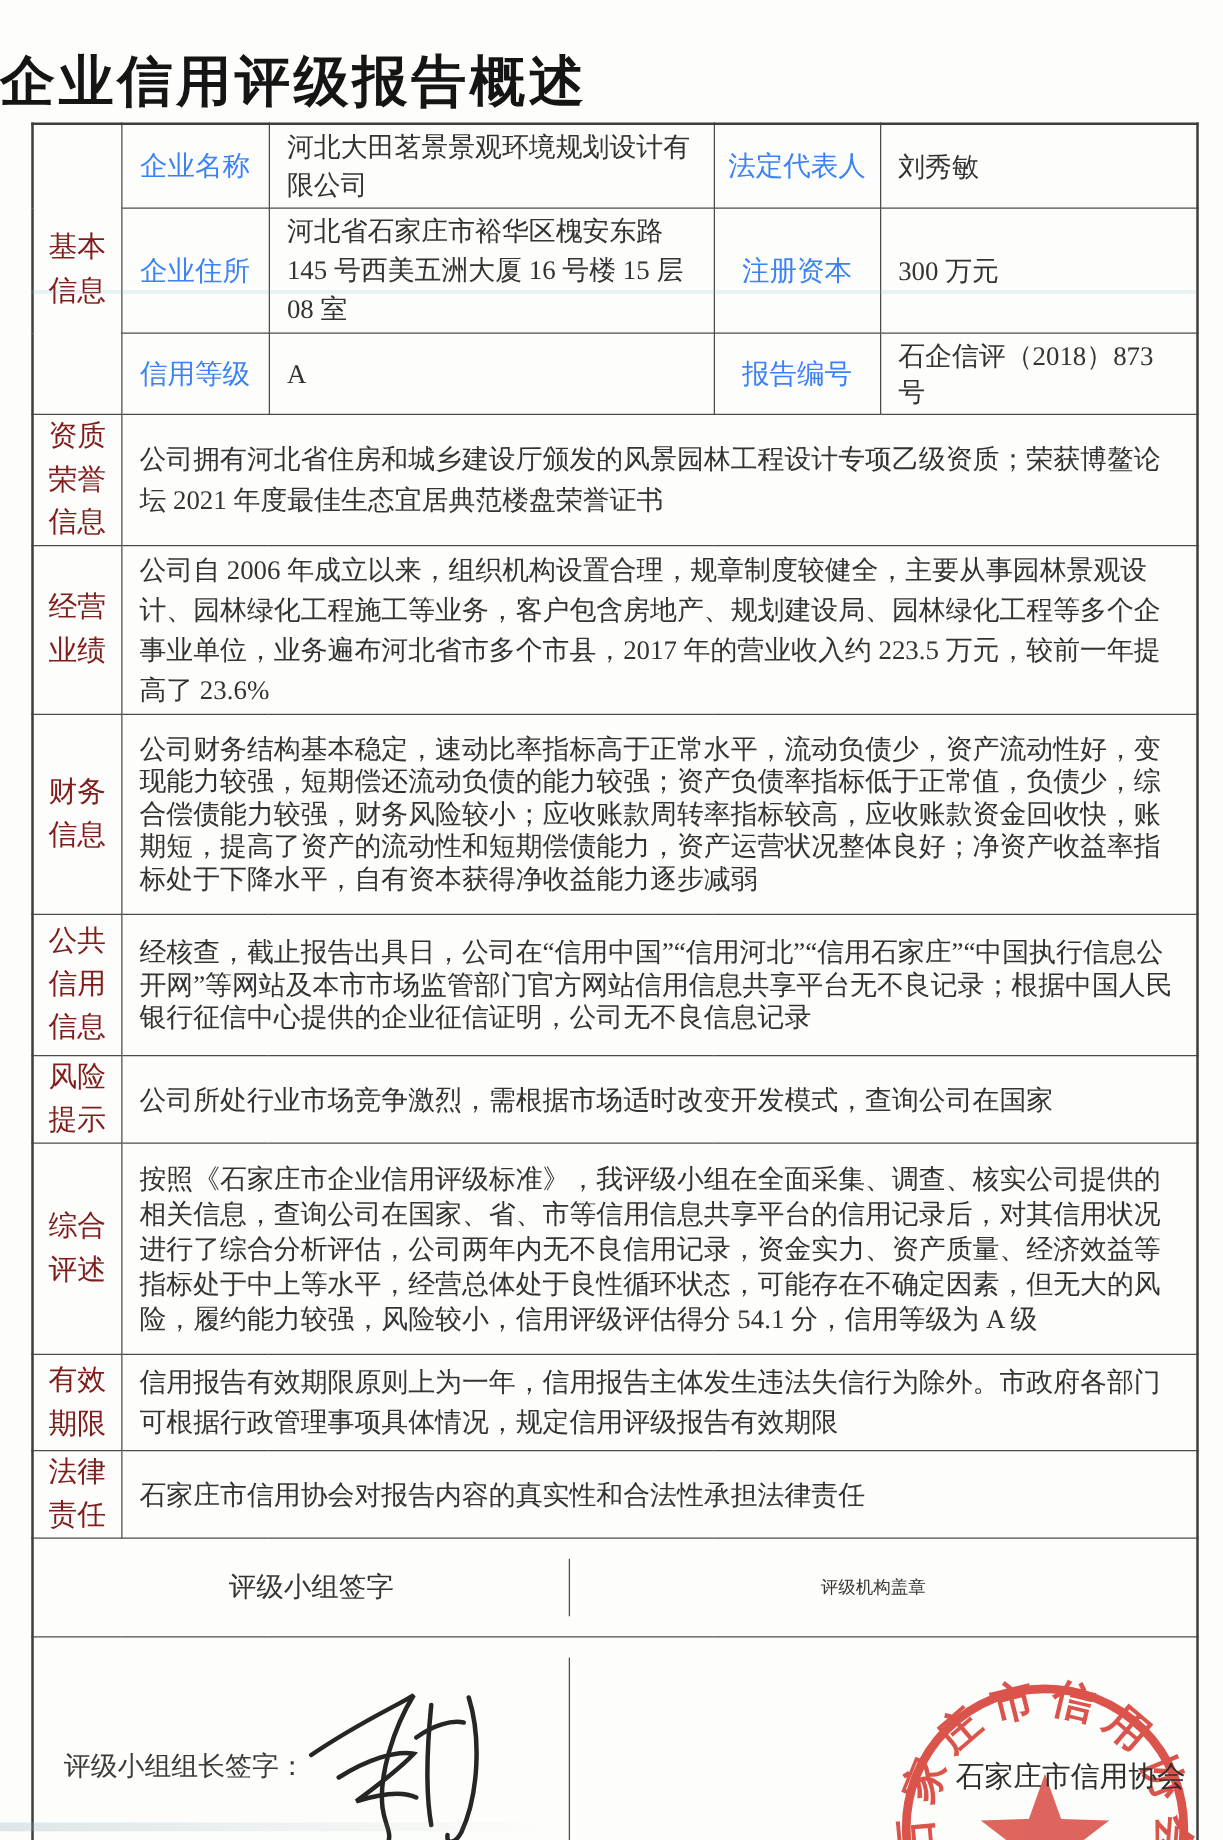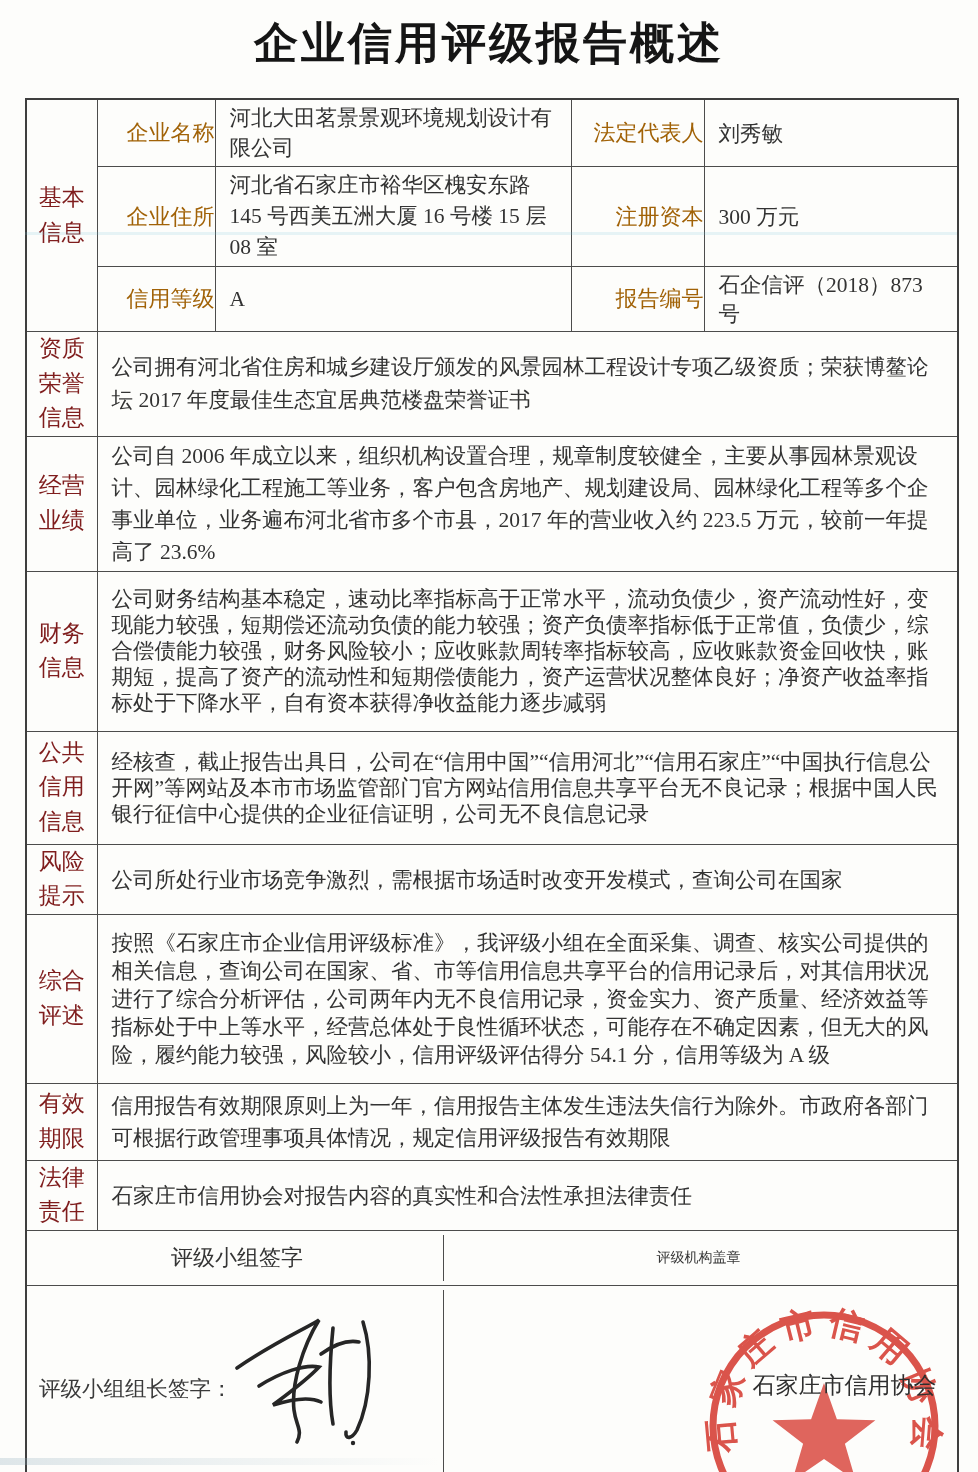--- a/index.html
+++ b/index.html
@@ -3,47 +3,47 @@
 <meta charset="utf-8">
 <style>
   html,body { margin:0; padding:0; }
   body { width:978px; height:1472px; background:#ffffff; }
   .page {
     position:relative; width:978px; height:1472px; overflow:hidden;
     background:#fdfdfb; color:#353535;
     font-family:"Liberation Serif","DejaVu Serif",serif;
   }
   .title {
-    position:absolute; top:14px; left:0; width:100%; margin:0;
-    text-align:center; font-size:44px; font-weight:700; letter-spacing:3px; color:#151515;
+    position:absolute; top:36px; left:0; width:100%; margin:0;
+    text-align:left; font-size:44px; font-weight:700; letter-spacing:3px; color:#151515;
   }
   table.grid {
     position:absolute; left:25px; top:98px; width:932px;
     border-collapse:collapse; table-layout:fixed;
     border:2.2px solid #3e3e3e;
   }
   td { border:1.6px solid #4c4c4c; vertical-align:middle; overflow:hidden; padding:0; }
   .sec { text-align:center; font-size:23px; color:#7f1d1d; }
   .two { display:inline-block; width:2em; text-align:center; line-height:1.5; }
-  .lbl { text-align:right; font-size:22px; color:#a16207; }
+  .lbl { text-align:center; font-size:22px; color:#3b82f6; }
   .txt { font-size:21.5px; padding:3px 10px 3px 14px; color:#333333; }
   tr.rh66{height:66px} tr.rh99{height:99px} tr.rh44{height:44px} tr.rh132{height:132px}
   tr.rh160{height:160px} tr.rh113{height:113px} tr.rh55{height:55px} tr.rh169{height:169px}
   tr.rh77{height:77px} tr.rh52{height:52px} tr.rh46{height:46px} tr.rh244{height:244px}
   .lh30{line-height:30px} .lh31{line-height:31px} .lh32{line-height:32px}
   .lh33{line-height:33px} .lh26{line-height:26px} .lh34{line-height:26px}
   .lh28{line-height:28px}
-  td.nopad { padding:4px; }
+  td.nopad { padding:16px; }
   .sighead { display:flex; height:46px; }
   .sh-left { width:412px; border-right:1.6px solid #4c4c4c; display:flex; align-items:center; justify-content:center; font-size:22px; }
   .sh-right { flex:1; display:flex; align-items:center; justify-content:center; font-size:14px; }
   .sigbody { position:relative; height:244px; }
   .sb-left { position:absolute; left:0; top:0; width:412px; height:100%; border-right:1.6px solid #4c4c4c; }
   .sb-right { position:absolute; left:413.6px; top:0; right:0; height:100%; }
-  .leader-label { position:absolute; left:8px; top:84px; font-size:21.5px; color:#3a3a3a; white-space:nowrap; }
+  .leader-label { position:absolute; left:8px; top:72px; font-size:21.5px; color:#3a3a3a; white-space:nowrap; }
   .signature { position:absolute; left:202px; top:22px; }
   .seal { position:absolute; left:247px; top:4px; z-index:2; }
   .org-print { position:absolute; left:308px; top:80px; z-index:3; font-size:23px; color:#2e2e2e; white-space:nowrap; }
   .art1 { position:absolute; left:25px; top:232px; width:932px; height:3px; background:rgba(110,195,215,.16); }
   .art2 { position:absolute; left:0; top:1458px; width:440px; height:7px;
           background:linear-gradient(to right, rgba(140,170,185,.28), rgba(140,170,185,0)); }
 </style>
 </head>
 <body>
 
@@ -80,21 +80,21 @@
       <td class="lbl">信用等级</td>
       <td class="txt">A</td>
       <td class="lbl">报告编号</td>
       <td class="txt">石企信评（2018）873 号</td>
     </tr>
 
     <tr class="rh99">
       <td class="sec">
         <span class="two">资质荣誉信息</span>
       </td>
-      <td colspan="4" class="txt lh33">公司拥有河北省住房和城乡建设厅颁发的风景园林工程设计专项乙级资质；荣获博鳌论坛 2017 年度最佳生态宜居典范楼盘荣誉证书</td>
+      <td colspan="4" class="txt lh33">公司拥有河北省住房和城乡建设厅颁发的风景园林工程设计专项乙级资质；荣获博鳌论坛 2021 年度最佳生态宜居典范楼盘荣誉证书</td>
     </tr>
 
     <tr class="rh132">
       <td class="sec">
         <span class="two">经营业绩</span>
       </td>
       <td colspan="4" class="txt lh32">公司自 2006 年成立以来，组织机构设置合理，规章制度较健全，主要从事园林景观设计、园林绿化工程施工等业务，客户包含房地产、规划建设局、园林绿化工程等多个企事业单位，业务遍布河北省市多个市县，2017 年的营业收入约 223.5 万元，较前一年提高了 23.6%</td>
     </tr>
 
     <tr class="rh160">

